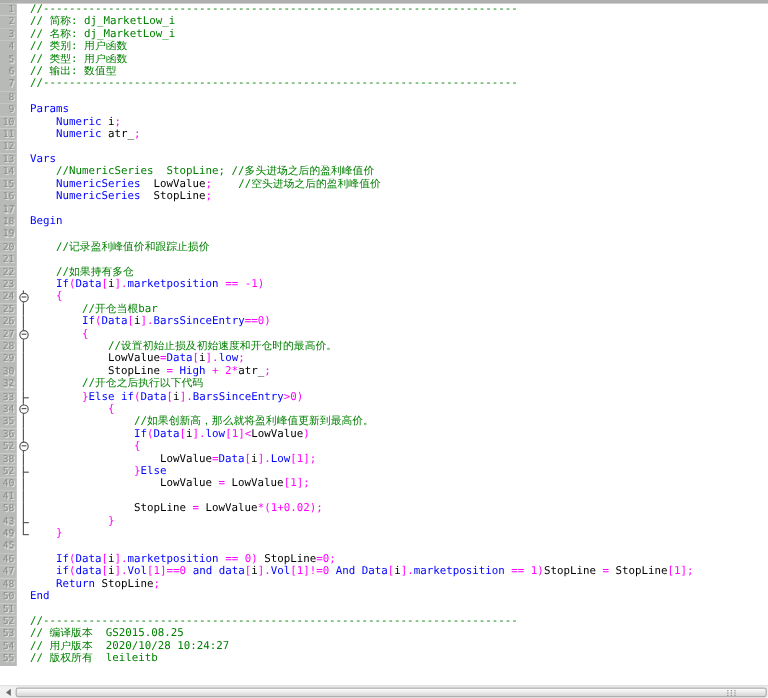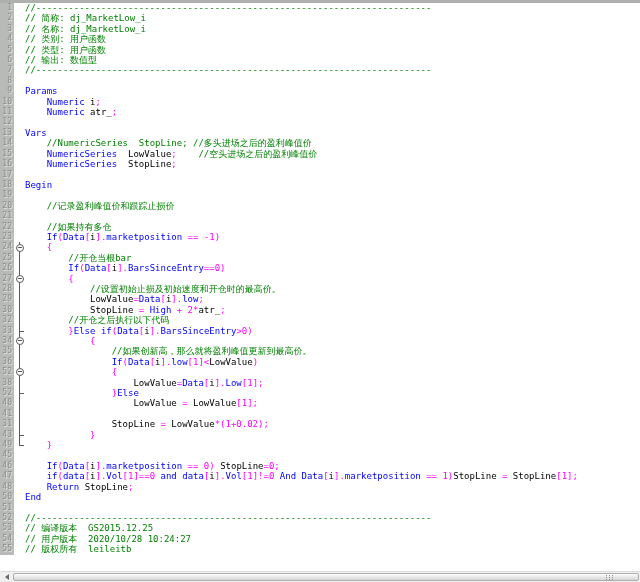--- a/index.html
+++ b/index.html
@@ -78,31 +78,31 @@
     <div class="line"><span class="ln">32</span><span class="fold fv"></span><span class="code"><span class="i">        </span><span class="c">//开仓之后执行以下代码</span></span></div>
     <div class="line"><span class="ln">33</span><span class="fold fv ftick"></span><span class="code"><span class="i">        </span><span class="o">}</span><span class="k">Else</span><span class="i"> </span><span class="k">if</span><span class="o">(</span><span class="k">Data</span><span class="o">[</span><span class="i">i</span><span class="o">].</span><span class="k">BarsSinceEntry</span><span class="o">&gt;0)</span></span></div>
     <div class="line"><span class="ln">34</span><span class="fold fv"><span class="fbox"></span></span><span class="code"><span class="i">            </span><span class="o">{</span></span></div>
     <div class="line"><span class="ln">35</span><span class="fold fv"></span><span class="code"><span class="i">                </span><span class="c">//如果创新高，那么就将盈利峰值更新到最高价。</span></span></div>
     <div class="line"><span class="ln">36</span><span class="fold fv"></span><span class="code"><span class="i">                </span><span class="k">If</span><span class="o">(</span><span class="k">Data</span><span class="o">[</span><span class="i">i</span><span class="o">].</span><span class="k">low</span><span class="o">[1]&lt;</span><span class="i">LowValue</span><span class="o">)</span></span></div>
     <div class="line"><span class="ln">52</span><span class="fold fv"><span class="fbox"></span></span><span class="code"><span class="i">                </span><span class="o">{</span></span></div>
     <div class="line"><span class="ln">38</span><span class="fold fv"></span><span class="code"><span class="i">                    </span><span class="i">LowValue</span><span class="o">=</span><span class="k">Data</span><span class="o">[</span><span class="i">i</span><span class="o">].</span><span class="k">Low</span><span class="o">[1];</span></span></div>
     <div class="line"><span class="ln">52</span><span class="fold fv ftick"></span><span class="code"><span class="i">                </span><span class="o">}</span><span class="k">Else</span></span></div>
     <div class="line"><span class="ln">40</span><span class="fold fv"></span><span class="code"><span class="i">                    </span><span class="i">LowValue </span><span class="o">= </span><span class="i">LowValue</span><span class="o">[1];</span></span></div>
     <div class="line"><span class="ln">41</span><span class="fold fv"></span><span class="code"></span></div>
-    <div class="line"><span class="ln">31</span><span class="fold fv"></span><span class="code"><span class="i">                </span><span class="i">StopLine </span><span class="o">= </span><span class="i">LowValue</span><span class="o">*(1+0.02);</span></span></div>
+    <div class="line"><span class="ln">58</span><span class="fold fv"></span><span class="code"><span class="i">                </span><span class="i">StopLine </span><span class="o">= </span><span class="i">LowValue</span><span class="o">*(1+0.02);</span></span></div>
     <div class="line"><span class="ln">43</span><span class="fold fv ftick"></span><span class="code"><span class="i">            </span><span class="o">}</span></span></div>
     <div class="line"><span class="ln">49</span><span class="fold fv fv-half ftick"></span><span class="code"><span class="i">    </span><span class="o">}</span></span></div>
     <div class="line"><span class="ln">45</span><span class="fold"></span><span class="code"></span></div>
     <div class="line"><span class="ln">46</span><span class="fold"></span><span class="code"><span class="i">    </span><span class="k">If</span><span class="o">(</span><span class="k">Data</span><span class="o">[</span><span class="i">i</span><span class="o">].</span><span class="k">marketposition</span><span class="o"> == 0) </span><span class="i">StopLine</span><span class="o">=0;</span></span></div>
     <div class="line"><span class="ln">47</span><span class="fold"></span><span class="code"><span class="i">    </span><span class="k">if</span><span class="o">(</span><span class="k">data</span><span class="o">[</span><span class="i">i</span><span class="o">].</span><span class="k">Vol</span><span class="o">[1]==0 </span><span class="k">and</span><span class="i"> </span><span class="k">data</span><span class="o">[</span><span class="i">i</span><span class="o">].</span><span class="k">Vol</span><span class="o">[1]!=0 </span><span class="k">And</span><span class="i"> </span><span class="k">Data</span><span class="o">[</span><span class="i">i</span><span class="o">].</span><span class="k">marketposition</span><span class="o"> == 1)</span><span class="i">StopLine</span><span class="o"> = </span><span class="i">StopLine</span><span class="o">[1];</span></span></div>
     <div class="line"><span class="ln">48</span><span class="fold"></span><span class="code"><span class="i">    </span><span class="k">Return</span><span class="i"> </span><span class="i">StopLine</span><span class="o">;</span></span></div>
     <div class="line"><span class="ln">50</span><span class="fold"></span><span class="code"><span class="k">End</span></span></div>
     <div class="line"><span class="ln">51</span><span class="fold"></span><span class="code"></span></div>
     <div class="line"><span class="ln">52</span><span class="fold"></span><span class="code"><span class="c">//-------------------------------------------------------------------------</span></span></div>
-    <div class="line"><span class="ln">53</span><span class="fold"></span><span class="code"><span class="c">// 编译版本  GS2015.12.25</span></span></div>
+    <div class="line"><span class="ln">53</span><span class="fold"></span><span class="code"><span class="c">// 编译版本  GS2015.08.25</span></span></div>
     <div class="line"><span class="ln">54</span><span class="fold"></span><span class="code"><span class="c">// 用户版本  2020/10/28 10:24:27</span></span></div>
     <div class="line"><span class="ln">55</span><span class="fold"></span><span class="code"><span class="c">// 版权所有  leileitb</span></span></div>
   </div>
 
 <div class="hscroll">
   <div class="hs-arrow">
     <span class="hs-tri"></span>
   </div>
   <div class="hs-thumb">
     <span class="grip"></span>

